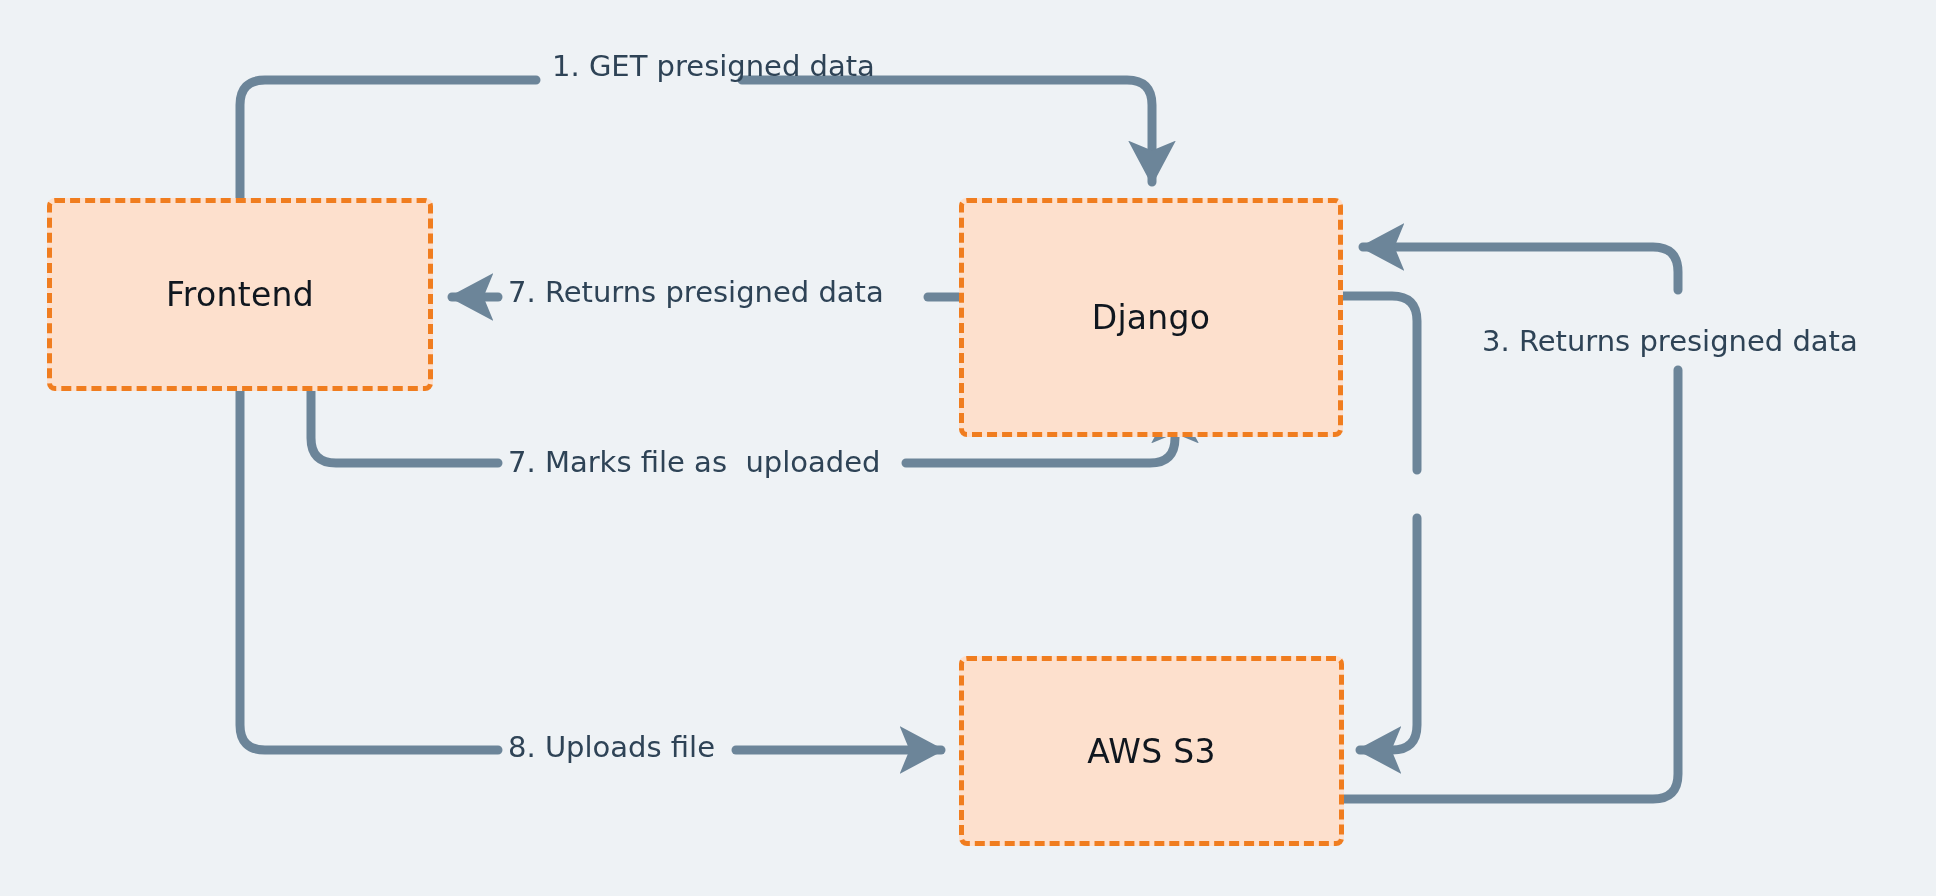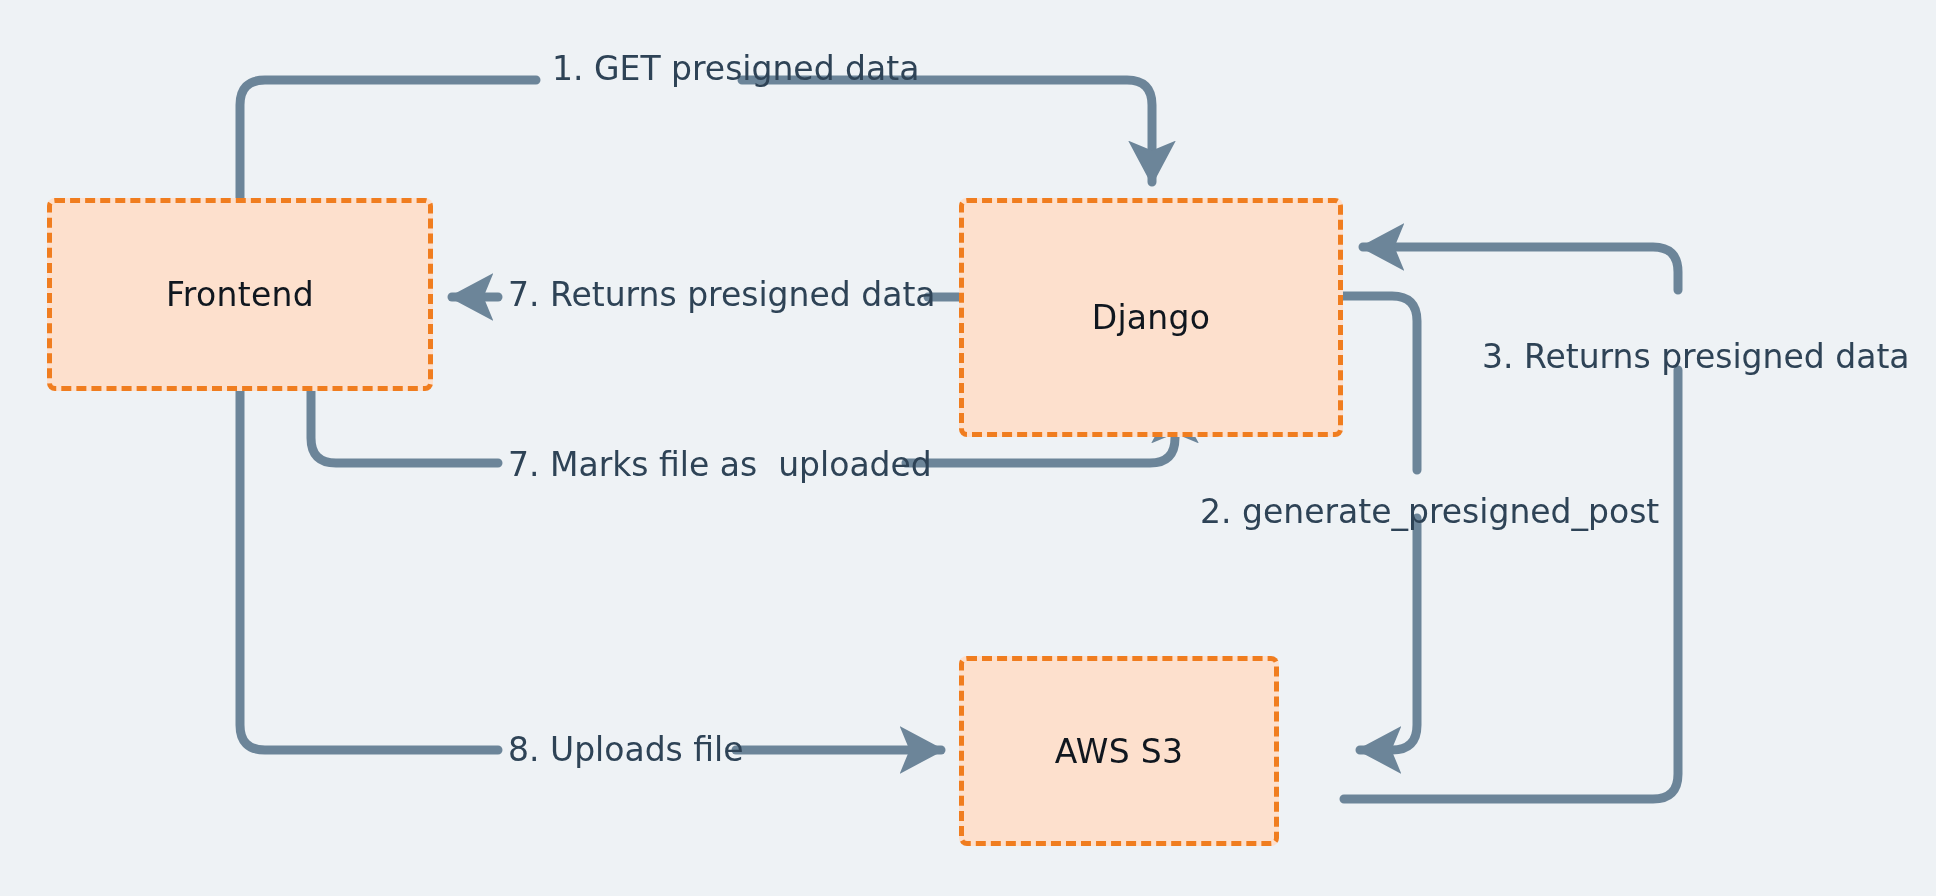--- a/index.html
+++ b/index.html
@@ -33,21 +33,21 @@
     justify-content: center;
   }
   .node-label {
     font-size: 33px;
     color: #10171f;
     letter-spacing: 0.3px;
     white-space: pre;
   }
   .edge-label {
     position: absolute;
-    font-size: 33px;
+    font-size: 29px;
     color: #2e4356;
     white-space: pre;
     line-height: 1;
   }
 </style>
 </head>
 <body>
 
 <div id="canvas">
 
@@ -78,29 +78,28 @@
   </svg>
 
   <div class="node-box" style="left:47px; top:198px; width:386px; height:193px;">
     <span class="node-label">Frontend</span>
   </div>
 
   <div class="node-box" style="left:959px; top:198px; width:384px; height:239px;">
     <span class="node-label">Django</span>
   </div>
 
-  <div class="node-box" style="left:959px; top:656px; width:320px; height:190px;">
+  <div class="node-box" style="left:959px; top:656px; width:385px; height:190px;">
     <span class="node-label">AWS S3</span>
   </div>
 
   <div class="edge-label" style="left:552px; top:52px;">1. GET presigned data</div>
 
-  <div class="edge-label" style="left:1200px; top:495px;">2. generate_presigned_post</div>
 
-  <div class="edge-label" style="left:1482px; top:340px;">3. Returns presigned data</div>
+  <div class="edge-label" style="left:1482px; top:327px;">3. Returns presigned data</div>
 
   <div class="edge-label" style="left:508px; top:278px;">7. Returns presigned data</div>
 
   <div class="edge-label" style="left:508px; top:733px;">8. Uploads file</div>
 
   <div class="edge-label" style="left:508px; top:448px;">7. Marks file as  uploaded</div>
 
 </div>
 
 </body></html>

